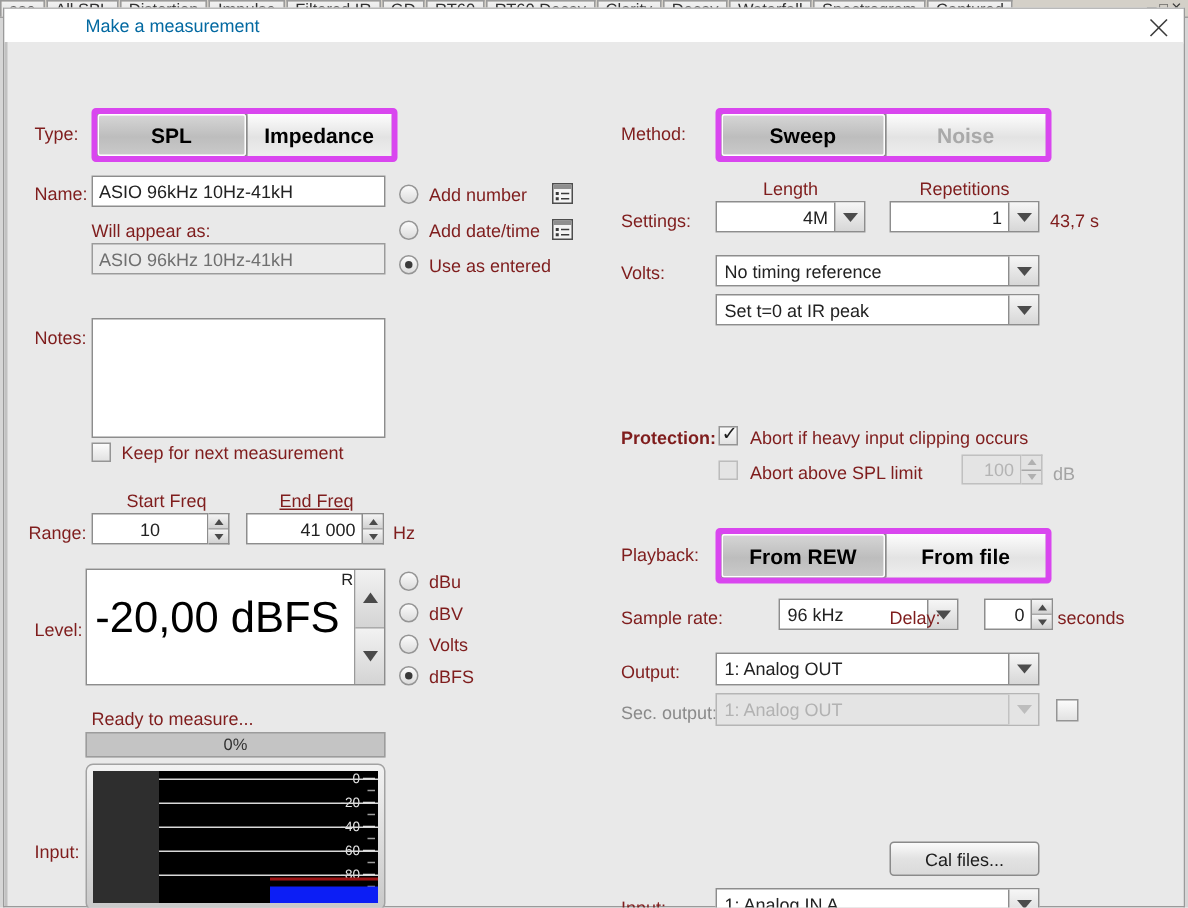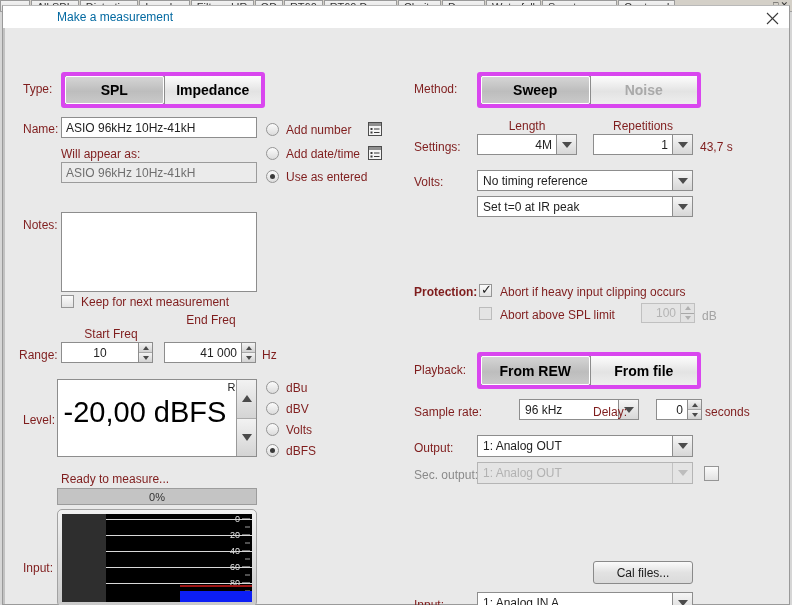--- a/index.html
+++ b/index.html
@@ -276,21 +276,21 @@
       <div class="radio sel" style="left:261px;top:142px;"></div>
       <span class="lbl" style="left:281px;top:142px;">Use as entered</span>
 
       <span class="lbl" style="left:18px;top:190px;">Notes:</span>
       <textarea class="notes" style="left: 56px; top: 184px; width: 196px; height: 80px;"></textarea>
 
       <div class="cb" style="left:56px;top:267px;"></div>
       <span class="lbl" style="left:76px;top:267px;">Keep for next measurement</span>
 
       <span class="lbl center" style="left:61px;top:299px;width:90px;">Start Freq</span>
-      <span class="lbl center" style="left:161px;top:285px;width:90px;">End Freq</span>
+      <span class="lbl center" style="left:161px;top:299px;width:90px;text-decoration:underline;">End Freq</span>
       <span class="lbl" style="left:14px;top:320px;">Range:</span>
 
       <input class="tf right" style="left: 56px; top: 314px; width: 78px; height: 21px; text-align: center;" value="10">
       <div class="spin" style="left:134px;top:314px;height:21px;">
         <div class="up">
             <span class="arrow-u"></span>
           </div>
         <div class="dn">
             <span class="arrow-d"></span>
           </div>

